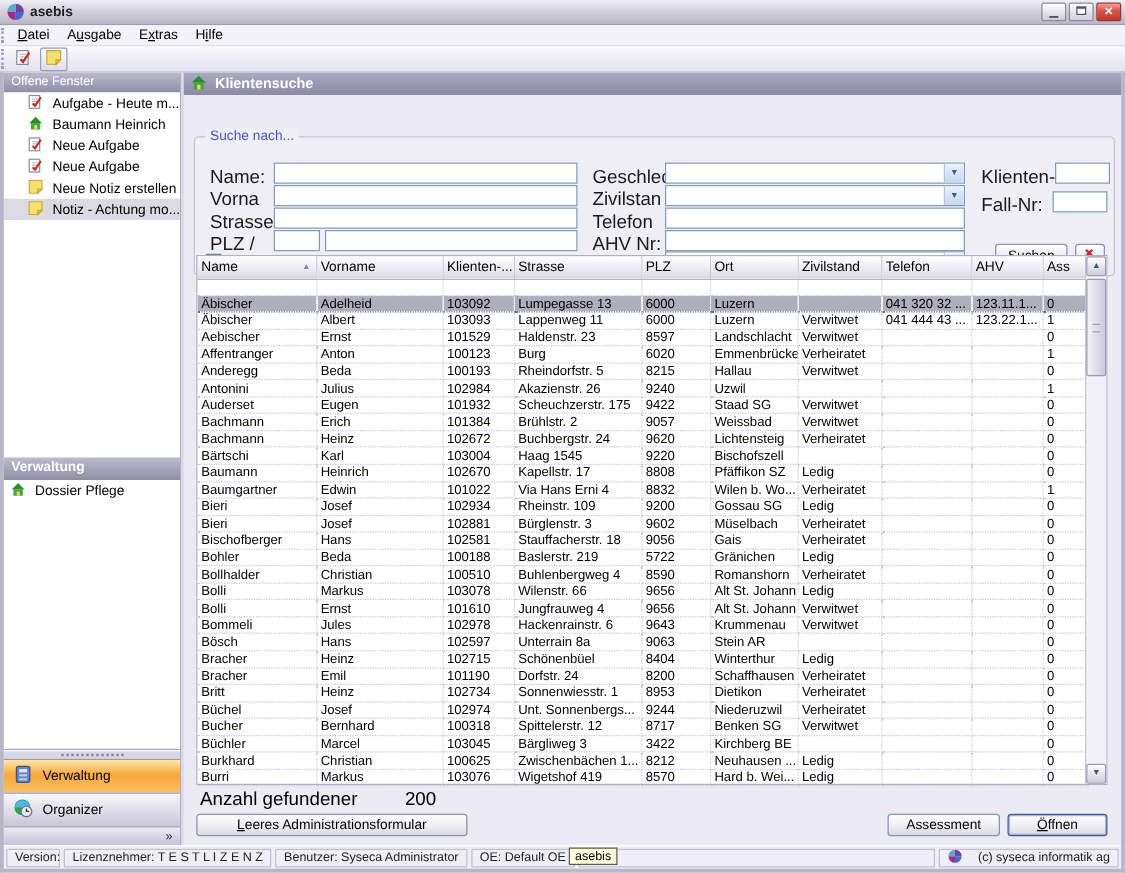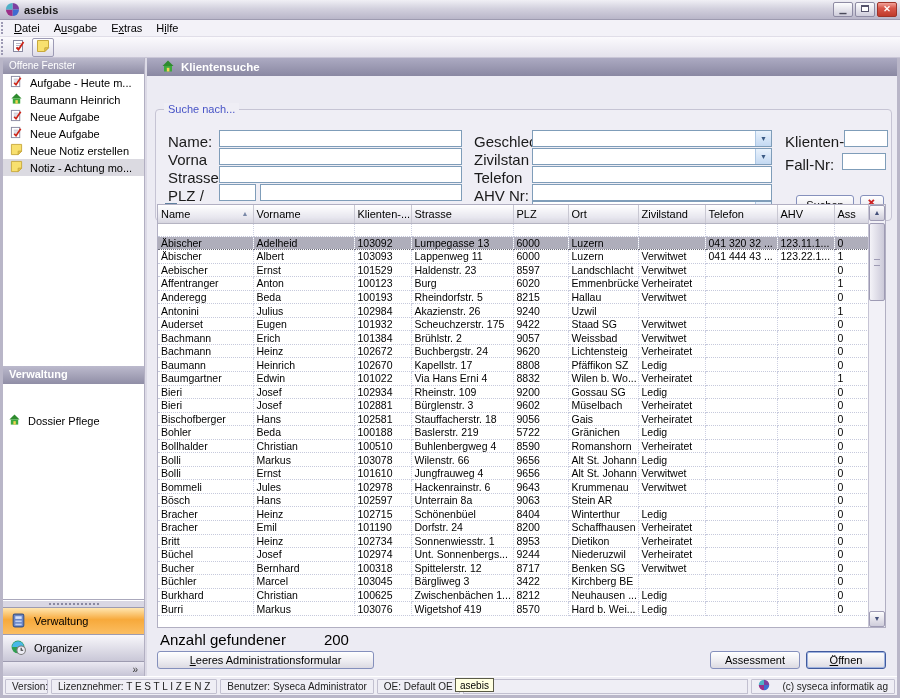--- a/index.html
+++ b/index.html
@@ -34,37 +34,37 @@
   .toolbtn.raised { border:1px solid #9D9BB5; border-radius:2px; background:linear-gradient(#FFFFFF,#DEDCE8); }
   .toolbtn svg { width:14px; height:14px; }
 
   
   .sidebar { position:absolute; left:3px; top:58px; width:142px; bottom:22px; background:#fff; border-right:1px solid #B2AFC2; z-index:40; display:flex; flex-direction:column; }
   .side-header { height:16px; background:linear-gradient(#BCBACD,#908EA6); color:#fff; font-size:10px; padding:2px 0 0 6px; }
   .side-header.big { height:18px; font-size:11px; font-weight:bold; padding-top:2px; }
   .side-list { background:#fff; }
   .side-list.ow { height:292px; }
   .side-list.vw { flex:1; border-bottom:1px solid #AAA8BC; }
-  .side-item { height:17px; display:flex; align-items:center; gap:7px; padding-left:7px; cursor:default; }
-  .side-item.indent0 { padding-left:5px;margin-top:28px; }
+  .side-item { height:17px; display:flex; align-items:center; gap:7px; padding-left:19px; cursor:default; }
+  .side-item.indent0 { padding-left:5px; }
   .side-item.selected { background:#DBDAE1; }
   .side-item svg { width:13px; height:13px; flex:0 0 13px; }
   .side-item .lbl { white-space:nowrap; overflow:hidden; }
   .side-grip { height:7px; background:#D9D7E3; border-top:1px solid #fff; display:flex; justify-content:center; align-items:center; }
   .side-grip i { width:50px; border-top:2px dotted #8A88A0; }
   .navbtn { height:27px; display:flex; align-items:center; gap:7px; padding-left:7px; border-top:1px solid #9D9BB0;
     background:linear-gradient(#F8F7FB,#C9C7D7); font-size:11px; cursor:default; }
   .navbtn.active { background:linear-gradient(#FFE6B0,#F7A93B 45%,#FBBE62); }
   .navbtn svg { width:17px; height:17px; }
   .side-bottom { height:15px; background:linear-gradient(#EBE9F2,#C6C4D5); border-top:1px solid #9D9BB0;
     display:flex; justify-content:flex-end; align-items:center; padding-right:6px; font-size:10px; color:#333; }
 
   
   .main-panel { position:absolute; left:147px; top:58px; right:3px; bottom:22px; background:#ECEBF3; z-index:40; }
-  .panel-header { height:18px; background:linear-gradient(#ACAAC2,#8A88A2); display:flex; align-items:center; gap:6px; padding-left:14px; }
+  .panel-header { height:18px; background:linear-gradient(#ACAAC2,#8A88A2); display:flex; align-items:center; gap:6px; padding-left:5px; }
   .panel-header .ttl { color:#fff; font-weight:bold; font-size:11.5px; }
   .panel-header svg { width:14px; height:14px; }
 
   .search-box { position:absolute; left:8px; top:28px; width:737px; height:112px;
     border:1px solid #C6C4D4; border-radius:4px; background:#EFEEF5;margin-top:23px; }
   .search-legend { position:absolute; top:-7px; left:8px; background:#EFEEF5; padding:0 4px; color:#4753C6; font-size:11px; }
   .fld { position:absolute; font-size:15px; color:#1a1a1a; }
   input.txt { position:absolute; height:17px; border:1px solid #7F9DB9; background:#fff; font:11px "Liberation Sans",sans-serif; padding:0 3px; }
   .combo { position:absolute; height:17px; border:1px solid #7F9DB9; background:#fff; }
   .combo .arrow { position:absolute; right:0; top:0; bottom:0; width:16px;
@@ -444,20 +444,32 @@
             <td>102672</td>
             <td>Buchbergstr. 24</td>
             <td>9620</td>
             <td>Lichtensteig</td>
             <td>Verheiratet</td>
             <td></td>
             <td></td>
             <td>0</td>
           </tr>
           <tr class="data-row">
+            <td>Bärtschi</td>
+            <td>Karl</td>
+            <td>103004</td>
+            <td>Haag 1545</td>
+            <td>9220</td>
+            <td>Bischofszell</td>
+            <td></td>
+            <td></td>
+            <td></td>
+            <td>0</td>
+          </tr>
+          <tr class="data-row">
             <td>Baumann</td>
             <td>Heinrich</td>
             <td>102670</td>
             <td>Kapellstr. 17</td>
             <td>8808</td>
             <td>Pfäffikon SZ</td>
             <td>Ledig</td>
             <td></td>
             <td></td>
             <td>0</td>

